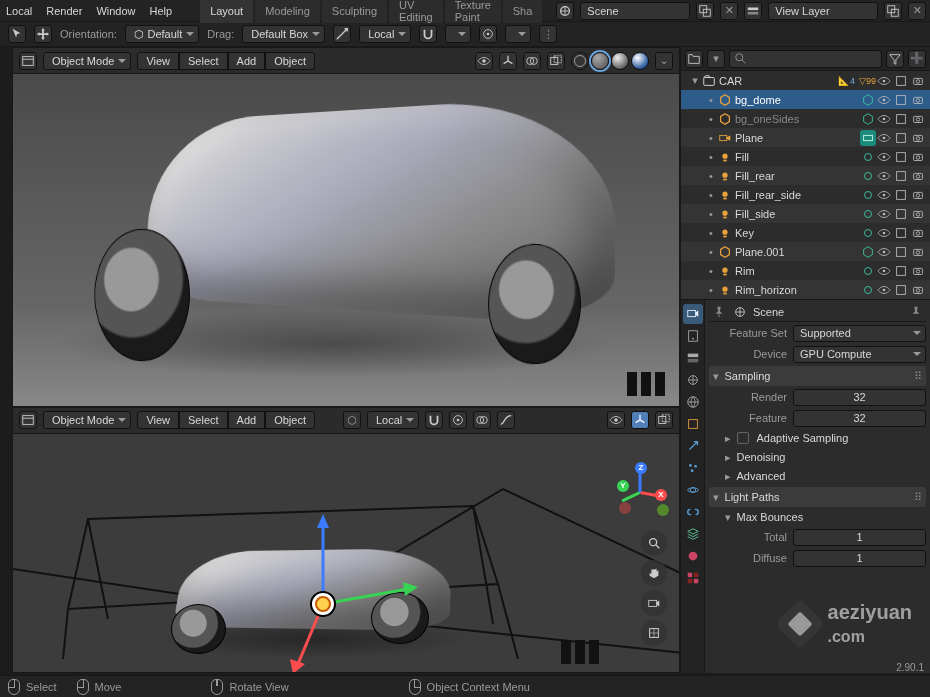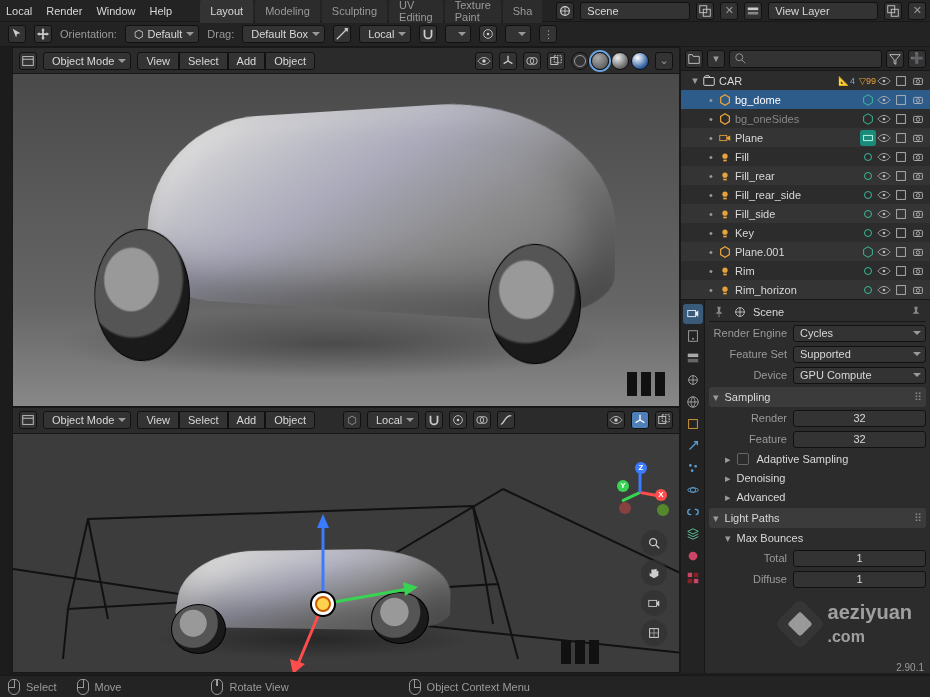--- a/index.html
+++ b/index.html
@@ -938,26 +938,20 @@
             </svg>
           <span>Scene</span>
           <div class="spacer"></div>
           <div class="iconbox" style="width:16px;height:16px;border:none;background:none">
               <svg class="ico" viewBox="0 0 16 16">
                 <path d="M6 2h4l-1 5 3 3H4l3-3z" fill="#888"></path>
               </svg>
             </div>
         </div>
         <div class="fieldrow">
-            <span class="flabel">Render Engine</span>
-            <div class="fld dd">
-              <span>Cycles</span>
-            </div>
-          </div>
-        <div class="fieldrow">
             <span class="flabel">Feature Set</span>
             <div class="fld dd">
               <span>Supported</span>
             </div>
           </div>
         <div class="fieldrow">
             <span class="flabel">Device</span>
             <div class="fld dd">
               <span>GPU Compute</span>
             </div>

